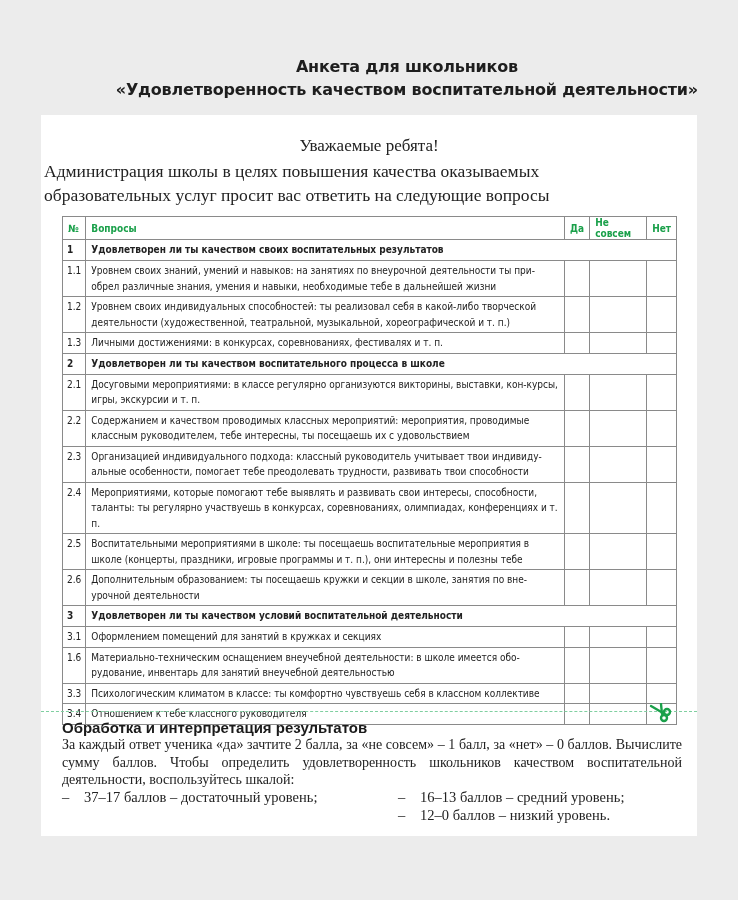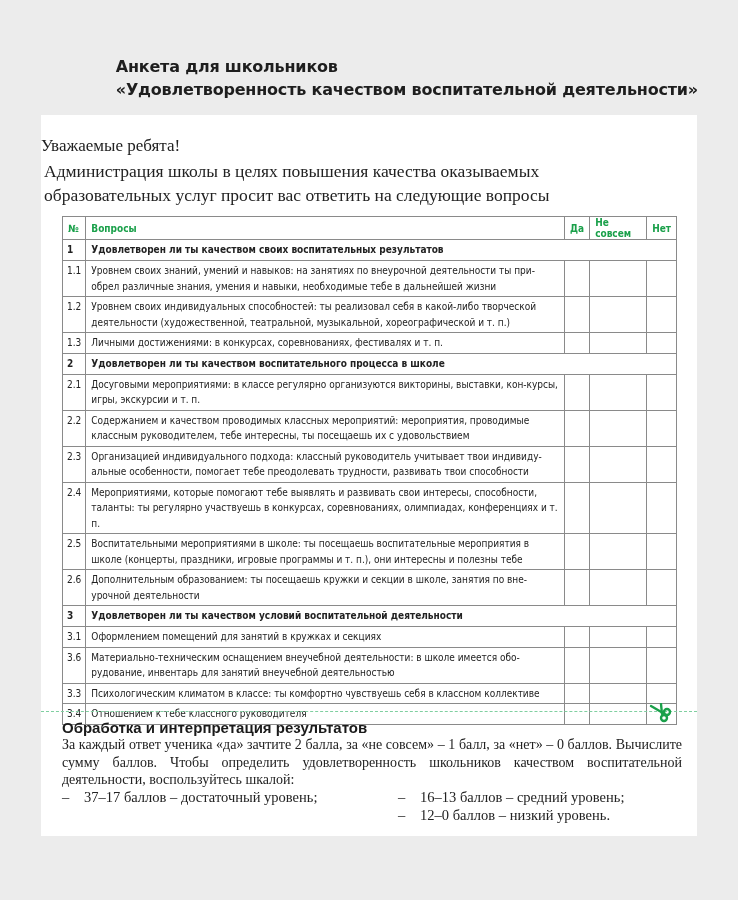--- a/index.html
+++ b/index.html
@@ -1,20 +1,20 @@
 <!DOCTYPE html>
 <html><head>
 <meta charset="utf-8">
 <style>
   html, body { margin:0; padding:0; }
   body { width:738px; height:900px; background:#ececec; position:relative; overflow:hidden; }
-  .doc-title { position:absolute; right:40px; top:55px; text-align:left;
+  .doc-title { position:absolute; right:40px; top:55px; text-align:center;
     font-family:"DejaVu Sans", sans-serif; font-weight:bold; font-size:16px; line-height:23px; color:#1e1e1e; letter-spacing:-0.2px; }
   .card { position:absolute; left:41px; top:115px; width:656px; height:721px; background:#ffffff; }
-  .greeting { position:absolute; left:0; right:0; top:21px; 
+  .greeting { position:absolute; left:0; right:0; top:21px; text-align:center;
     font-family:"Liberation Serif", serif; font-size:17px; color:#222; }
   .intro { position:absolute; left:3px; width:620px; top:44px;
     font-family:"Liberation Serif", serif; font-size:17.5px; line-height:24px; color:#222; }
   table.q { position:absolute; left:21px; top:101px; width:615px; border-collapse:collapse;
     font-family:"DejaVu Sans Condensed", "DejaVu Sans", sans-serif; font-size:10px; color:#222; }
   table.q td, table.q th { border:1px solid #8a8a8a; padding:0 5px; vertical-align:middle; text-align:left; }
   table.q th { color:#1aa04a; font-weight:bold; height:20px; font-size:10px; }
   table.q td { line-height:15.5px; padding-top:2px; padding-bottom:2px; }
   table.q td.num { width:14px; padding-left:4px; padding-right:4px; vertical-align:top; }
   table.q tr.section td { font-weight:bold; height:16px; }
@@ -130,21 +130,21 @@
           <td colspan="4">Удовлетворен ли ты качеством условий воспитательной деятельности</td>
         </tr>
         <tr>
           <td class="num">3.1</td>
           <td>Оформлением помещений для занятий в кружках и секциях</td>
           <td class="ans"></td>
           <td class="ans2"></td>
           <td class="ans3"></td>
         </tr>
         <tr>
-          <td class="num">3.6</td>
+          <td class="num">1.6</td>
           <td>Материально-техническим оснащением внеучебной деятельности: в школе имеется обо-рудование, инвентарь для занятий внеучебной деятельностью</td>
           <td class="ans"></td>
           <td class="ans2"></td>
           <td class="ans3"></td>
         </tr>
         <tr>
           <td class="num">3.3</td>
           <td>Психологическим климатом в классе: ты комфортно чувствуешь себя в классном коллективе</td>
           <td class="ans"></td>
           <td class="ans2"></td>

